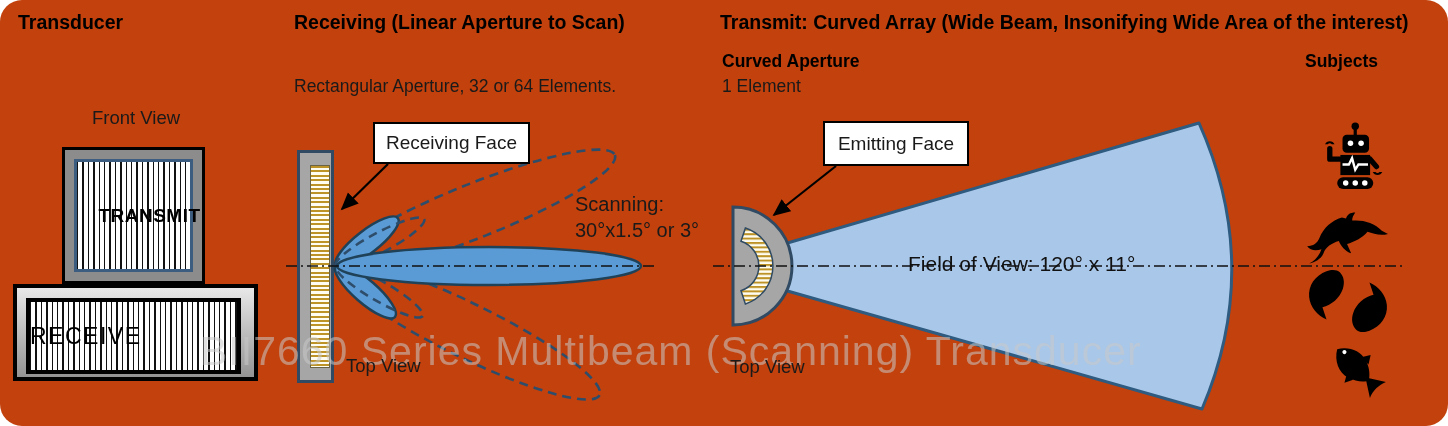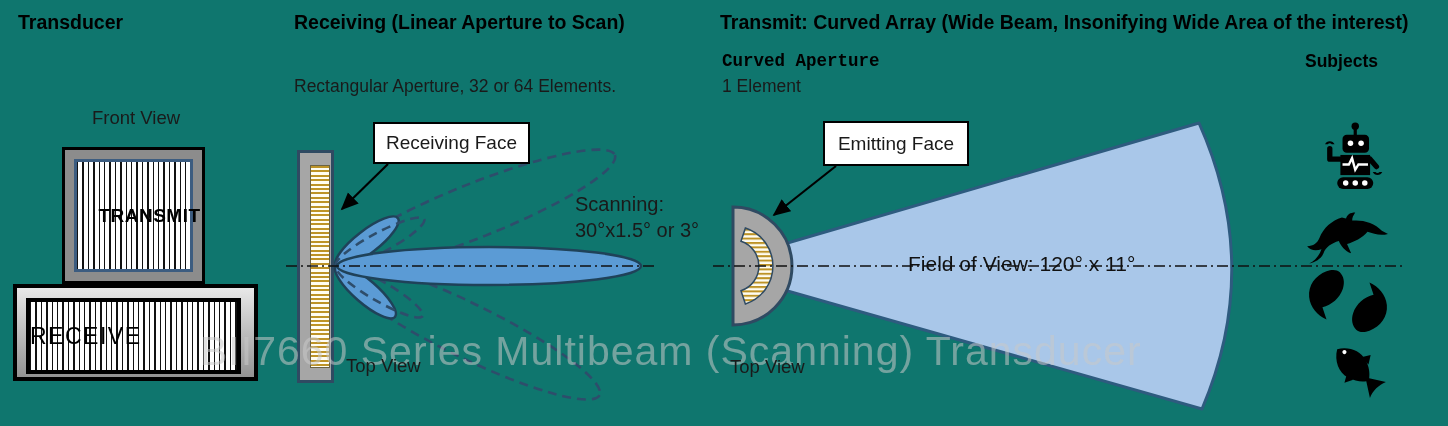--- a/index.html
+++ b/index.html
@@ -1,18 +1,18 @@
 <!DOCTYPE html>
 <html style="--beam-solid: #5B9BD5; --beam-solid-stroke: #1F4259; --dashed-stroke: #2E4D6B; --beam-wide: #A9C7E9; --beam-wide-stroke: #2E5B7F; --aperture-gray: #A6A6A6; --aperture-stroke: #2F4A62; --element-gold: #BD9327; --icon-black: #000000;"><head>
 <meta charset="utf-8">
 <style>
   html,body{margin:0;padding:0;background:#fff;}
   #stage{
     position:relative;width:1448px;height:426px;overflow:hidden;
-    font-family:"Liberation Sans",sans-serif;color:#111;background:#0f766e;
+    font-family:"Liberation Sans",sans-serif;color:#111;background:#c2410c;border-radius:22px;
   }
   .abs{position:absolute;white-space:nowrap;}
   .t-head{font-size:19.5px;font-weight:bold;color:#000;z-index:4;}
   .t-sub-b{font-size:17.5px;font-weight:bold;color:#000;z-index:4;}
   .t-sub{font-size:17.5px;color:#1a1a1a;z-index:4;}
   .t-view{font-size:18.5px;color:#1a1a1a;z-index:4;}
   .t-note{font-size:20px;color:#1a1a1a;z-index:4;}
   .t-fov{font-size:21px;color:#111;z-index:4;}
   #watermark{
     left:200px;top:328px;font-size:41px;font-weight:300;letter-spacing:1px;
@@ -46,21 +46,21 @@
 </style>
 </head>
 <body>
 
 <div id="stage">
 
   <div class="abs t-head" style="left:18px;top:11px;">Transducer</div>
   <div class="abs t-head" style="left:294px;top:11px;">Receiving (Linear Aperture to Scan)</div>
   <div class="abs t-head" style="left:720px;top:11px;">Transmit: Curved Array (Wide Beam, Insonifying Wide Area of the interest)</div>
   <div class="abs t-sub" style="left:294px;top:76px;">Rectangular Aperture, 32 or 64 Elements.</div>
-  <div class="abs t-sub-b" style="left:722px;top:51px;font-family:Liberation Mono, monospace;">Curved Aperture</div>
+  <div class="abs t-sub-b" style="left:722px;top:51px;">Curved Aperture</div>
   <div class="abs t-sub" style="left:722px;top:76px;">1 Element</div>
   <div class="abs t-sub-b" style="left:1305px;top:51px;">Subjects</div>
   <div class="abs t-view" style="left:92px;top:107px;">Front View</div>
   <div class="abs t-view" style="left:346px;top:355px;">Top View</div>
   <div class="abs t-view" style="left:730px;top:356px;">Top View</div>
   <div class="abs t-note" style="left:575px;top:193px;">Scanning:</div>
   <div class="abs t-note" style="left:575px;top:219px;">30°x1.5° or 3°</div>
   <div class="abs t-fov" style="left:908px;top:252px;">Field of View: 120° x 11°</div>
 
   <div class="abs" id="transmit-box">

